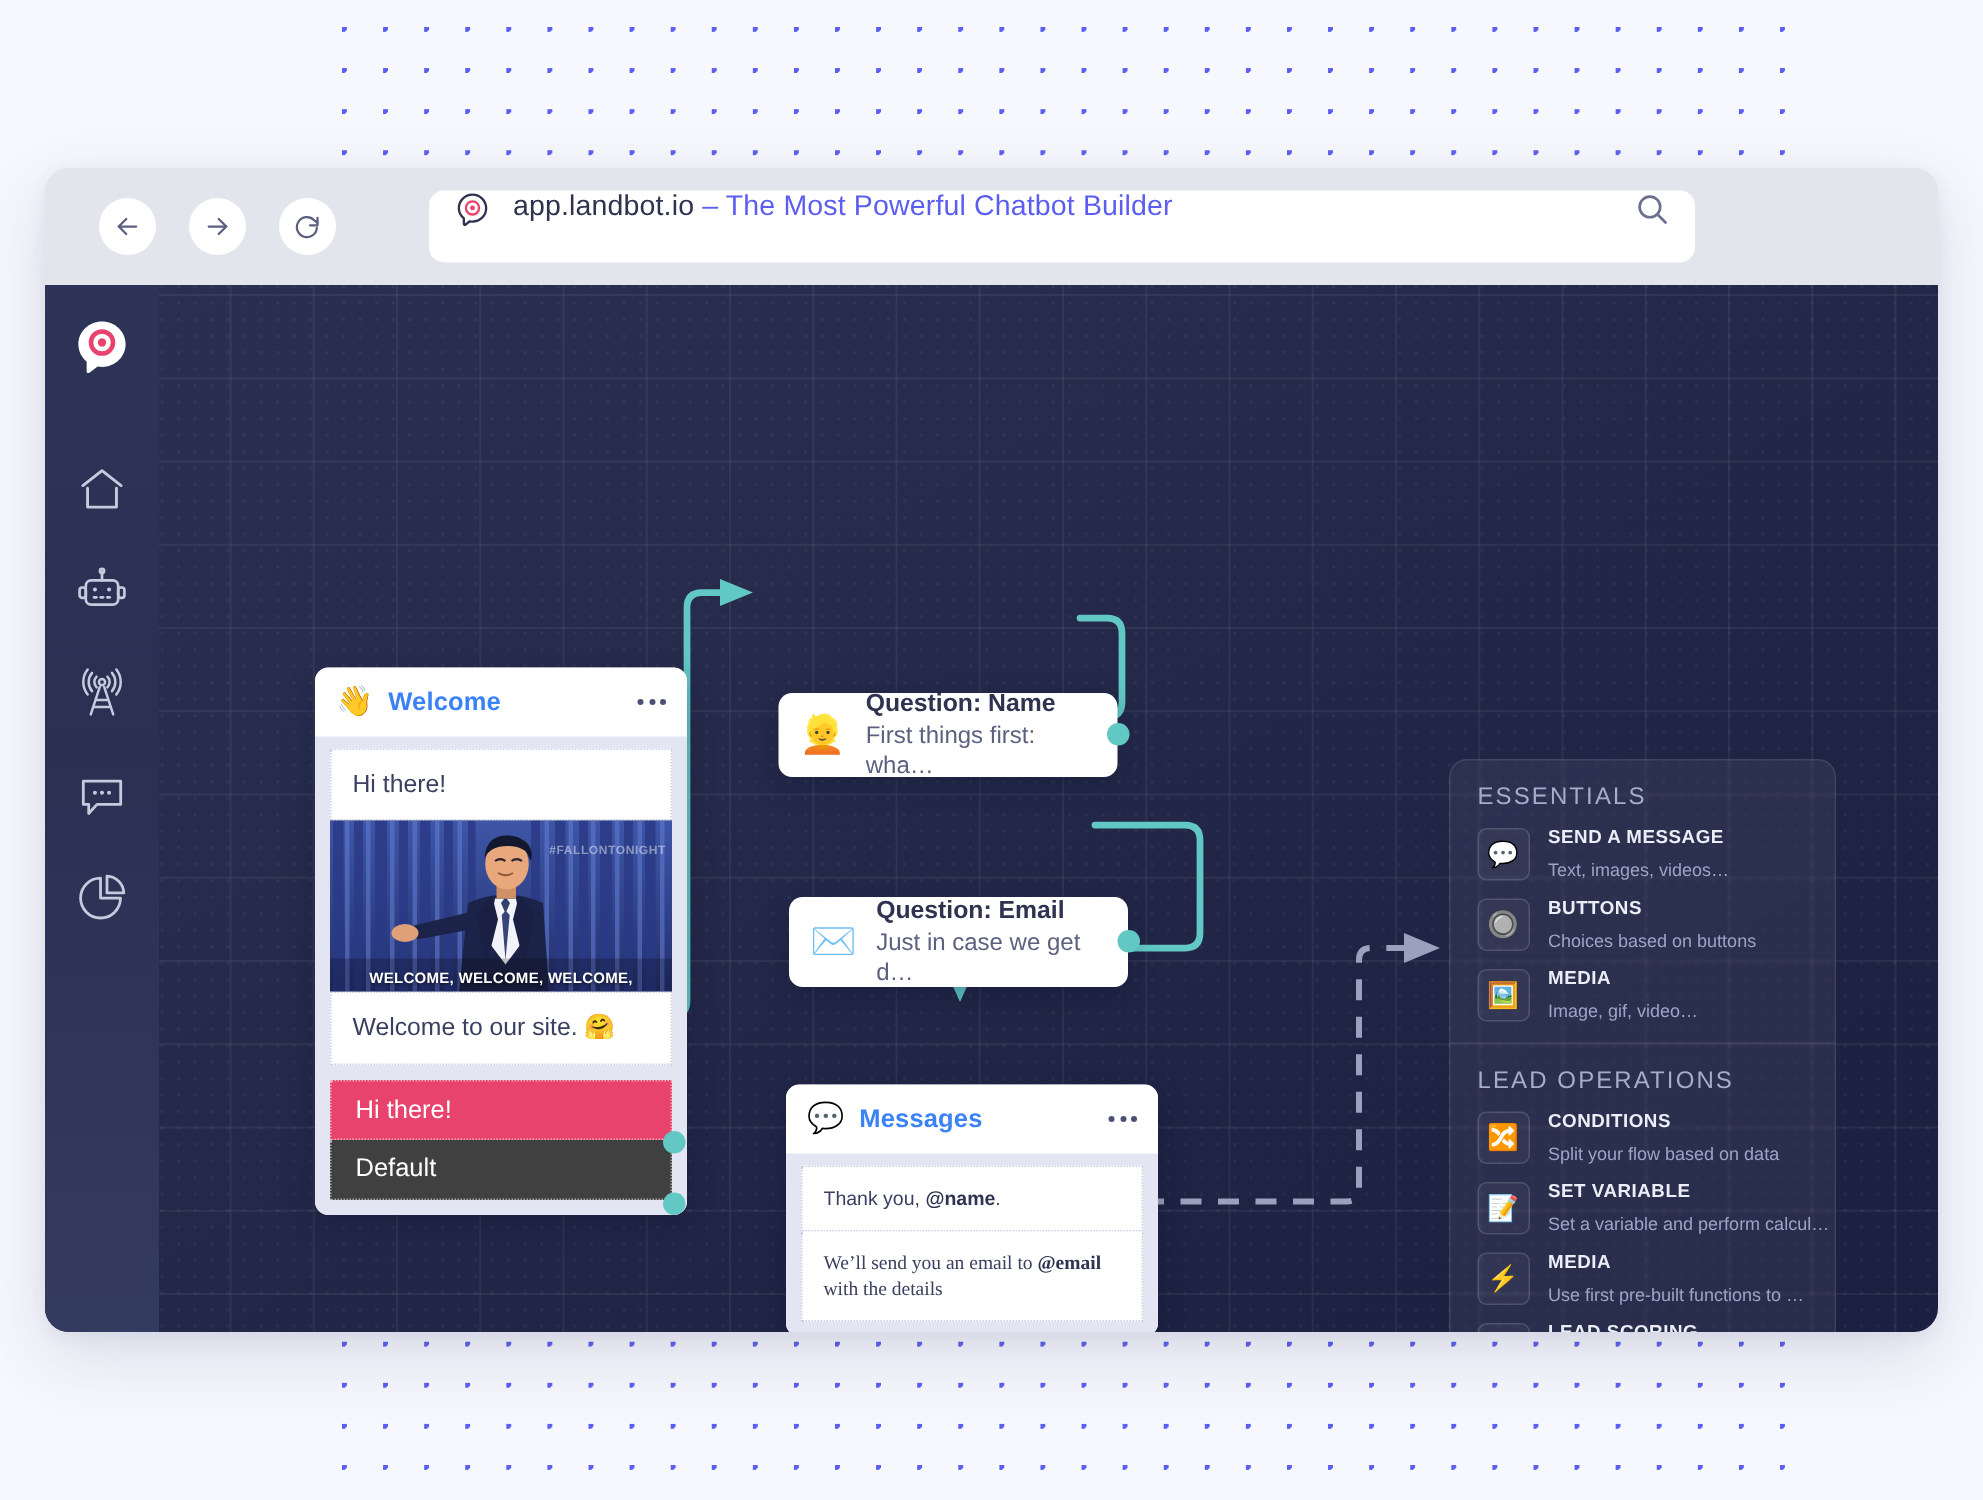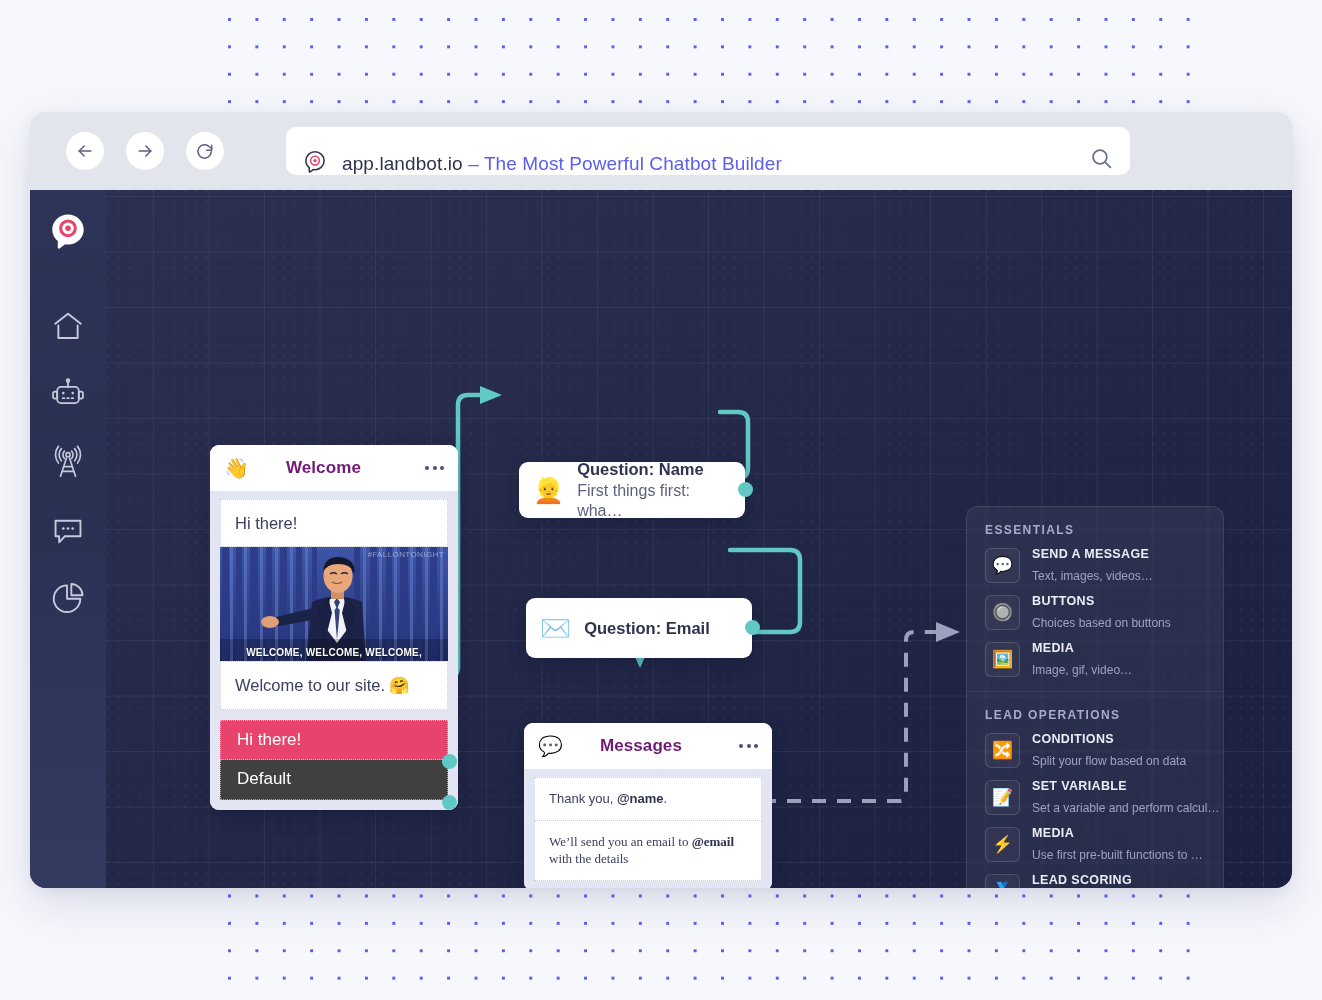--- a/index.html
+++ b/index.html
@@ -66,21 +66,21 @@
   #nav-reload{ left: 156px; }
   .nav-btn svg { display:block; }
 
   #url-bar {
     position: absolute;
     left: 256px; top: 15px;
     width: 844px; height: 48px;
     background: #fff;
     border-radius: 10px;
     display: flex;
-    align-items: flex-end;
+    align-items: flex-start;
     padding: 0 16px;
     box-sizing: border-box;
   }
   #site-favicon { width: 26px; height: 26px; flex: 0 0 26px; margin-right: 14px; }
   #url-text {
     font-size: 19px;
     color: #2f3350;
     white-space: nowrap;
     letter-spacing: .1px;
   }
@@ -140,21 +140,21 @@
   
   #node-welcome { left: 180px; top: 255px; width: 248px; }
   .node-head {
     display: flex; align-items: center;
     height: 46px;
     padding: 0 14px;
     background: #fff;
   }
   .node-head-emoji { font-size: 20px; line-height: 1; margin-right: 10px; }
   .node-head-title {
-    font-size: 17px; font-weight: bold; color: #701a75; letter-spacing: .1px; margin-left: 27px;
+    font-size: 17px; font-weight: bold; color: #3b82f6; letter-spacing: .1px;
   }
   .node-dots {
     margin-left: auto; display: flex; gap: 3.5px; cursor: pointer; padding: 6px 0 6px 10px;
   }
   .node-dots i { width: 4px; height: 4px; border-radius: 50%; background: #4b5176; display:block; }
 
   .node-body {
     background: #e3e6f2;
     padding: 8px 10px 10px 10px;
   }
@@ -181,25 +181,25 @@
     bottom: 3px; left: 0; right: 0;
     text-align: center;
     color: #fff;
     font-size: 10px;
     font-weight: bold;
     letter-spacing: .2px;
     text-shadow: 0 1px 2px rgba(0,0,0,.6);
   }
   #welcome-gif .gif-watermark {
     position: absolute;
-    top: 3px; right: 4px;
+    top: 15px; right: 4px;
     color: rgba(255,255,255,.45);
     font-size: 8px;
     letter-spacing: .4px;
-    font-weight: normal;
+    font-weight: bold;
   }
 
   .btn-row {
     position: relative;
     height: 40px;
     display: flex; align-items: center;
     padding: 0 16px;
     font-size: 17px;
     color: #fff;
     border: 1px dotted rgba(255,255,255,.55);
@@ -244,22 +244,22 @@
     width: 256px;
     border-radius: 12px;
     background: rgba(255,255,255,0.055);
     border: 1px solid rgba(255,255,255,0.10);
     z-index: 6;
     backdrop-filter: blur(1px);
   }
   .panel-section { padding: 16px 18px 10px 18px; }
   .panel-section + .panel-section { border-top: 1px solid rgba(255,255,255,0.09); }
   .panel-title {
-    font-size: 12px; letter-spacing: 1.4px; color: #a7accb;
-    margin-bottom: 10px; font-weight: bold;
+    font-size: 16px; letter-spacing: 1.4px; color: #a7accb;
+    margin-bottom: 10px; font-weight: normal;
   }
   .panel-item {
     display: flex; align-items: center;
     margin-bottom: 11px; cursor: pointer;
   }
   .panel-item:last-child { margin-bottom: 4px; }
   .panel-icon {
     width: 33px; height: 33px; flex: 0 0 33px;
     border-radius: 6px;
     border: 1px solid rgba(255,255,255,0.14);
@@ -508,20 +508,21 @@
         <div class="q-title">Question: Name</div>
         <div class="q-sub">First things first: wha…</div>
       </span>
       <div class="port" style="left:219px; top:20px;"></div>
     </div>
 
     <div class="node q-node" id="node-qemail">
       <span class="q-emoji">✉️</span>
       <span>
         <div class="q-title">Question: Email</div>
+        <div class="q-sub">Just in case we get d…</div>
       </span>
       <div class="port" style="left:219px; top:22px;"></div>
     </div>
 
     <div class="node node-card" id="node-messages">
       <div class="node-head">
         <span class="node-head-emoji">💬</span>
         <span class="node-head-title">Messages</span>
         <span class="node-dots">
             <i></i>

